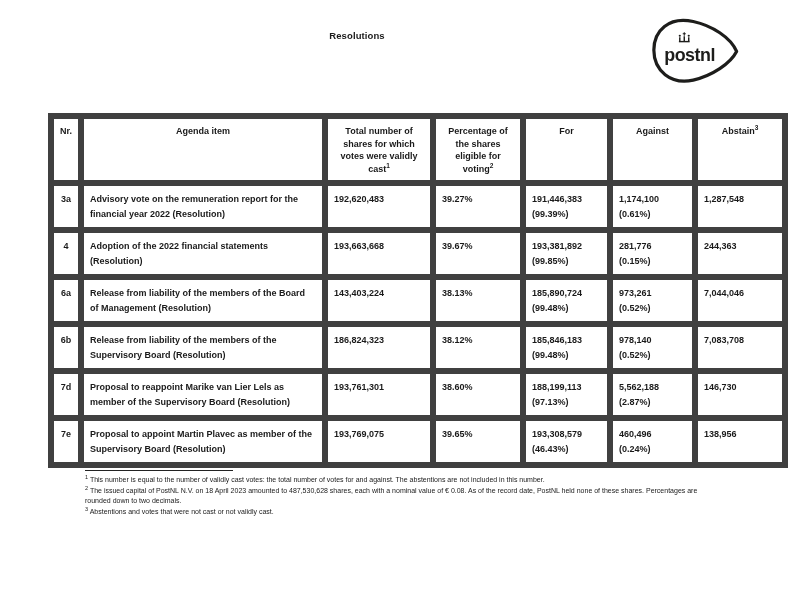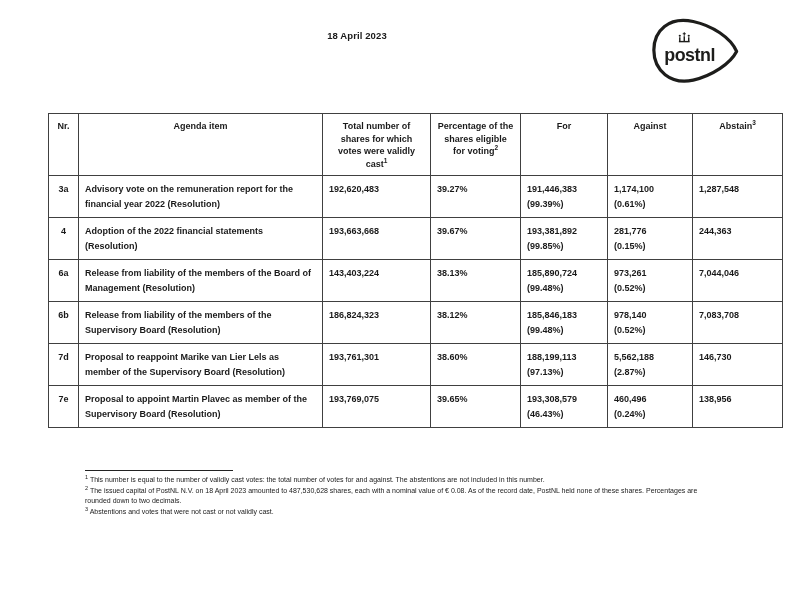--- a/index.html
+++ b/index.html
@@ -12,21 +12,21 @@
     text-align:center; font-weight:bold; font-size:9.5px; line-height:12px;
     letter-spacing:0.1px;
   }
   .logo { position:absolute; top:17px; left:647px; width:96px; height:68px; }
 
   table.resolutions {
     position:absolute; top:113px; left:48px; width:734px;
     border-collapse:collapse; table-layout:fixed; font-size:9px;
   }
   table.resolutions th, table.resolutions td {
-    border:1px solid #404040; vertical-align:top; padding:5px 6px;
+    border:6px solid #404040; vertical-align:top; padding:5px 6px;
     overflow:hidden;
   }
   table.resolutions th { font-weight:bold; line-height:12.5px; text-align:center; padding-top:6px; }
   table.resolutions td { line-height:15px; padding-top:6px;font-weight:bold; }
   th.c-nr, th.c-agenda { text-align:left; }
   .c-nr { width:30px; }
   .c-agenda { width:244px; }
   .c-total { width:108px; }
   .c-pct { width:90px; }
   .c-for { width:87px; }
@@ -47,21 +47,21 @@
     position:absolute; left:85px; top:470px; width:630px;
     font-size:7px; line-height:10.6px; color:#1a1a1a;
   }
   .fn-rule { width:148px; height:0; border-top:1px solid #222; margin-bottom:4px; }
   .footnotes sup { font-size:5.5px; }
 </style>
 </head>
 <body>
 
 <div class="title-block">
-  <div>18 April 2023</div>
+  <div>Resolutions</div>
 </div>
 
 <div class="logo">
   <svg viewBox="0 0 104 76" width="96" height="68">
     <path d="M 50 5 C 23 -1 6 15 6 37 C 6 60 25 76 50 70.5 C 71.5 65.5 91.5 52 98.5 38.5 C 92 23 71 9.5 50 5 Z" fill="none" stroke="#1d1d1b" stroke-width="3.6" stroke-linejoin="round"></path>
     <g stroke="#1d1d1b" stroke-width="1.6" fill="#1d1d1b">
       <path d="M35 27 v-4.5 M40 27 v-5.5 M45 27 v-4.5" fill="none"></path>
       <path d="M40 17 v4 M38.3 18.8 h3.4" fill="none" stroke-width="1.2"></path>
       <circle cx="35" cy="21" r="1.2" stroke="none"></circle>
       <circle cx="45" cy="21" r="1.2" stroke="none"></circle>

